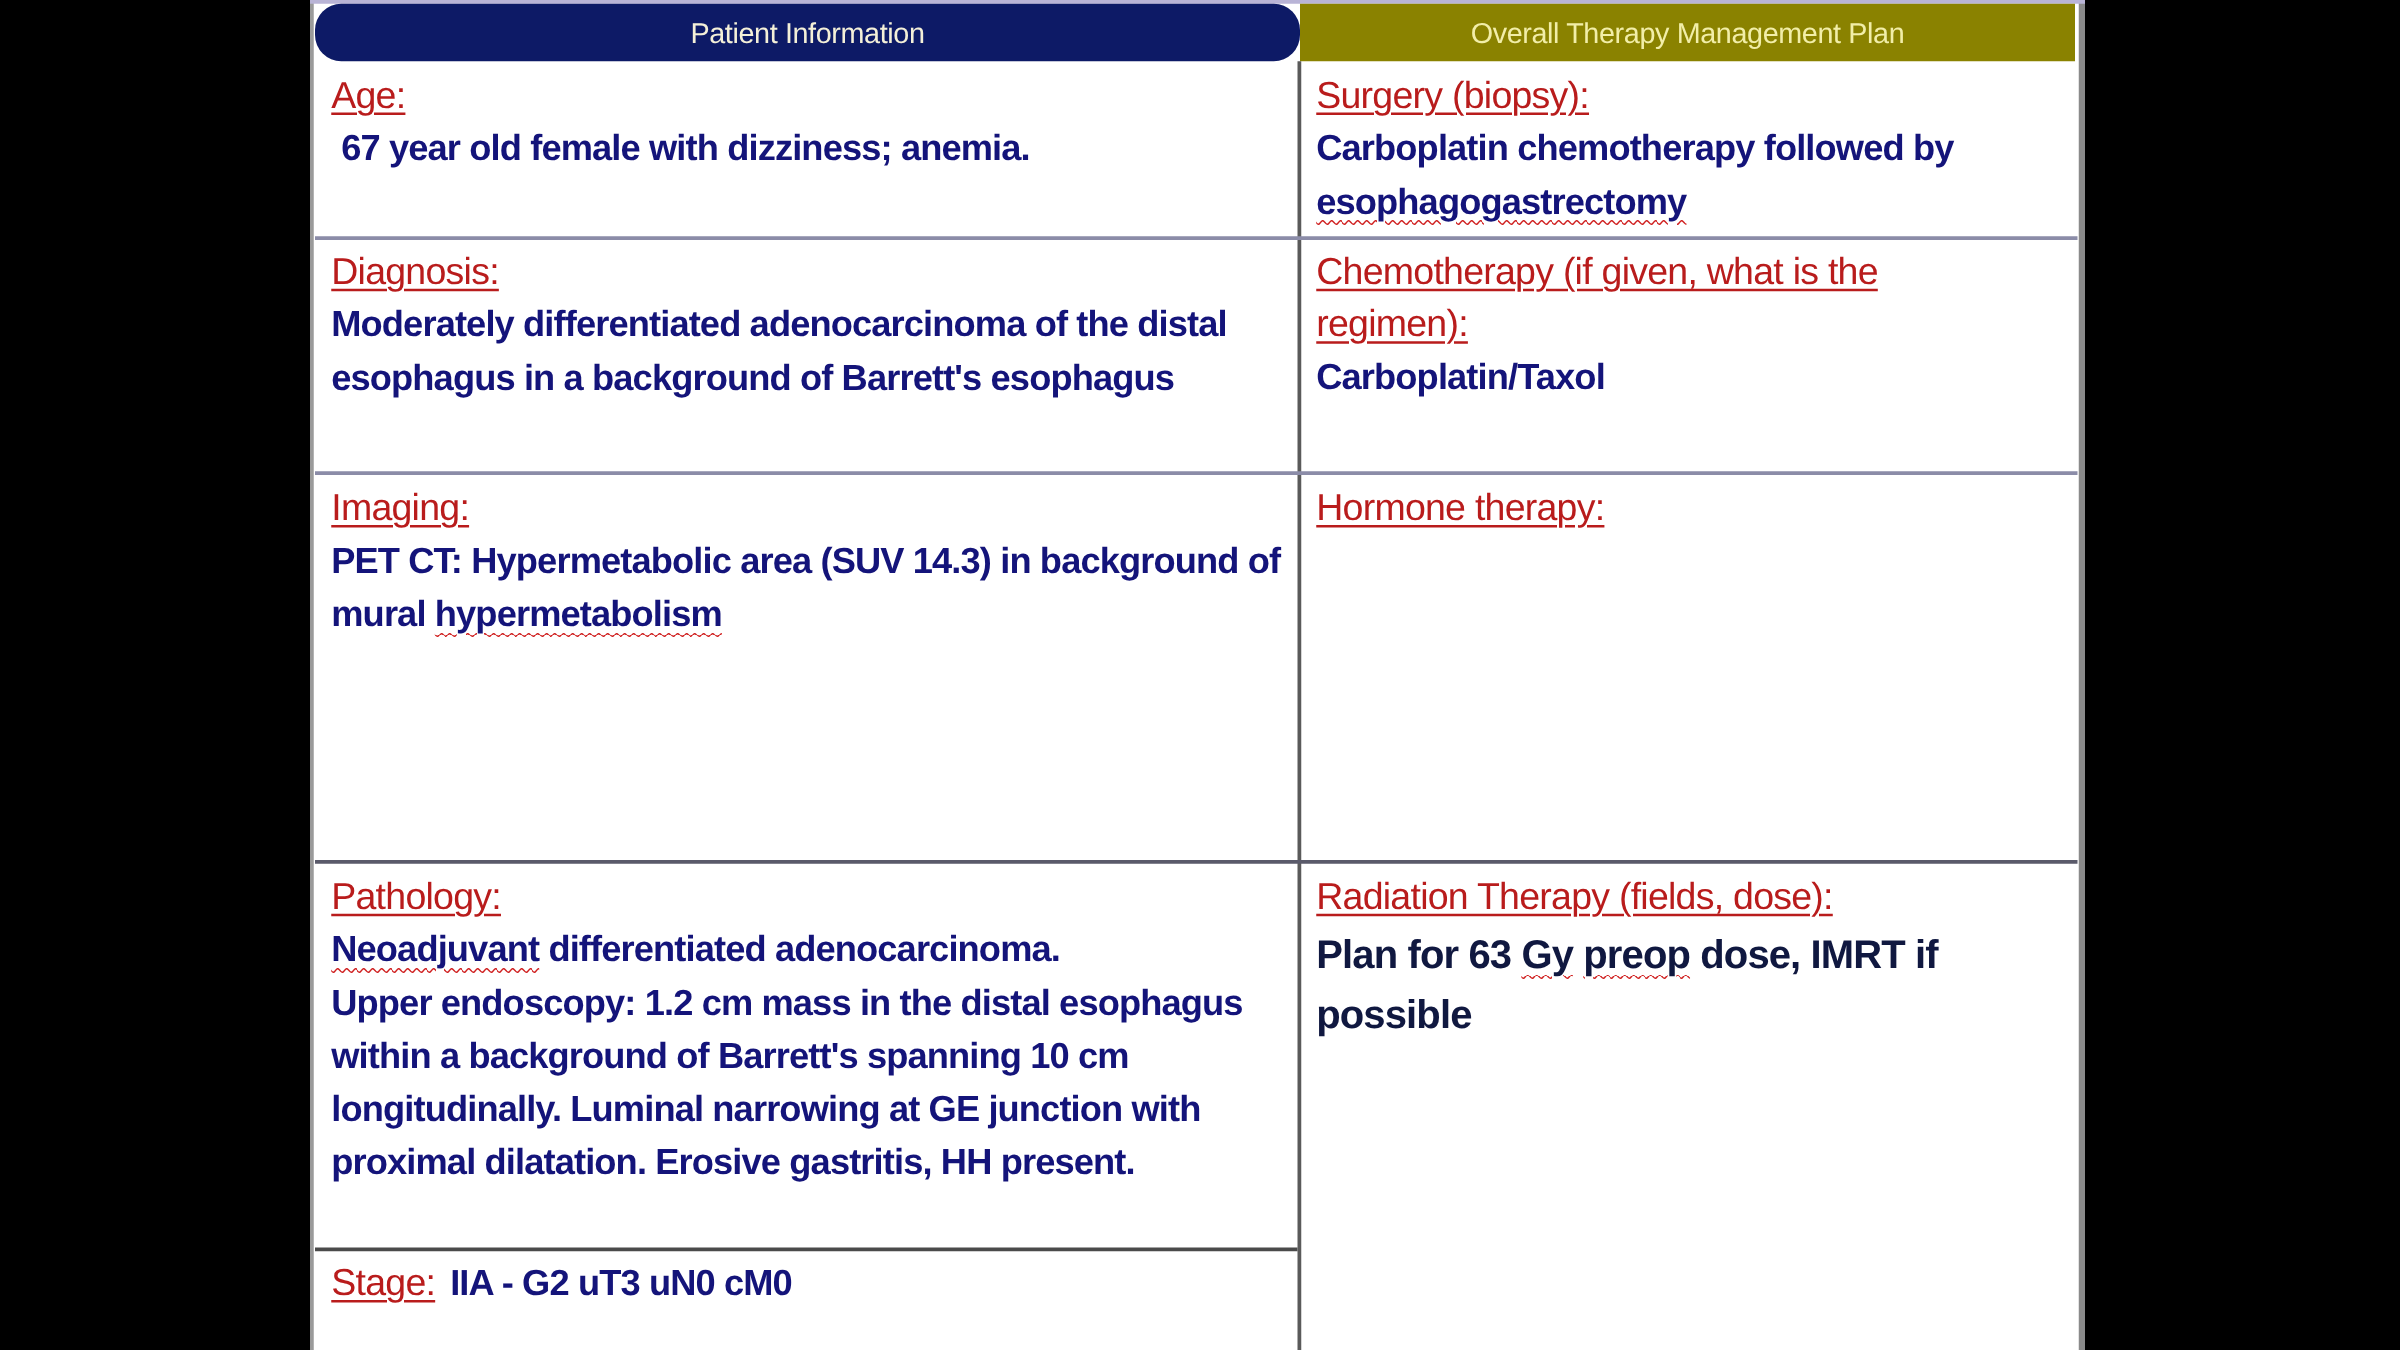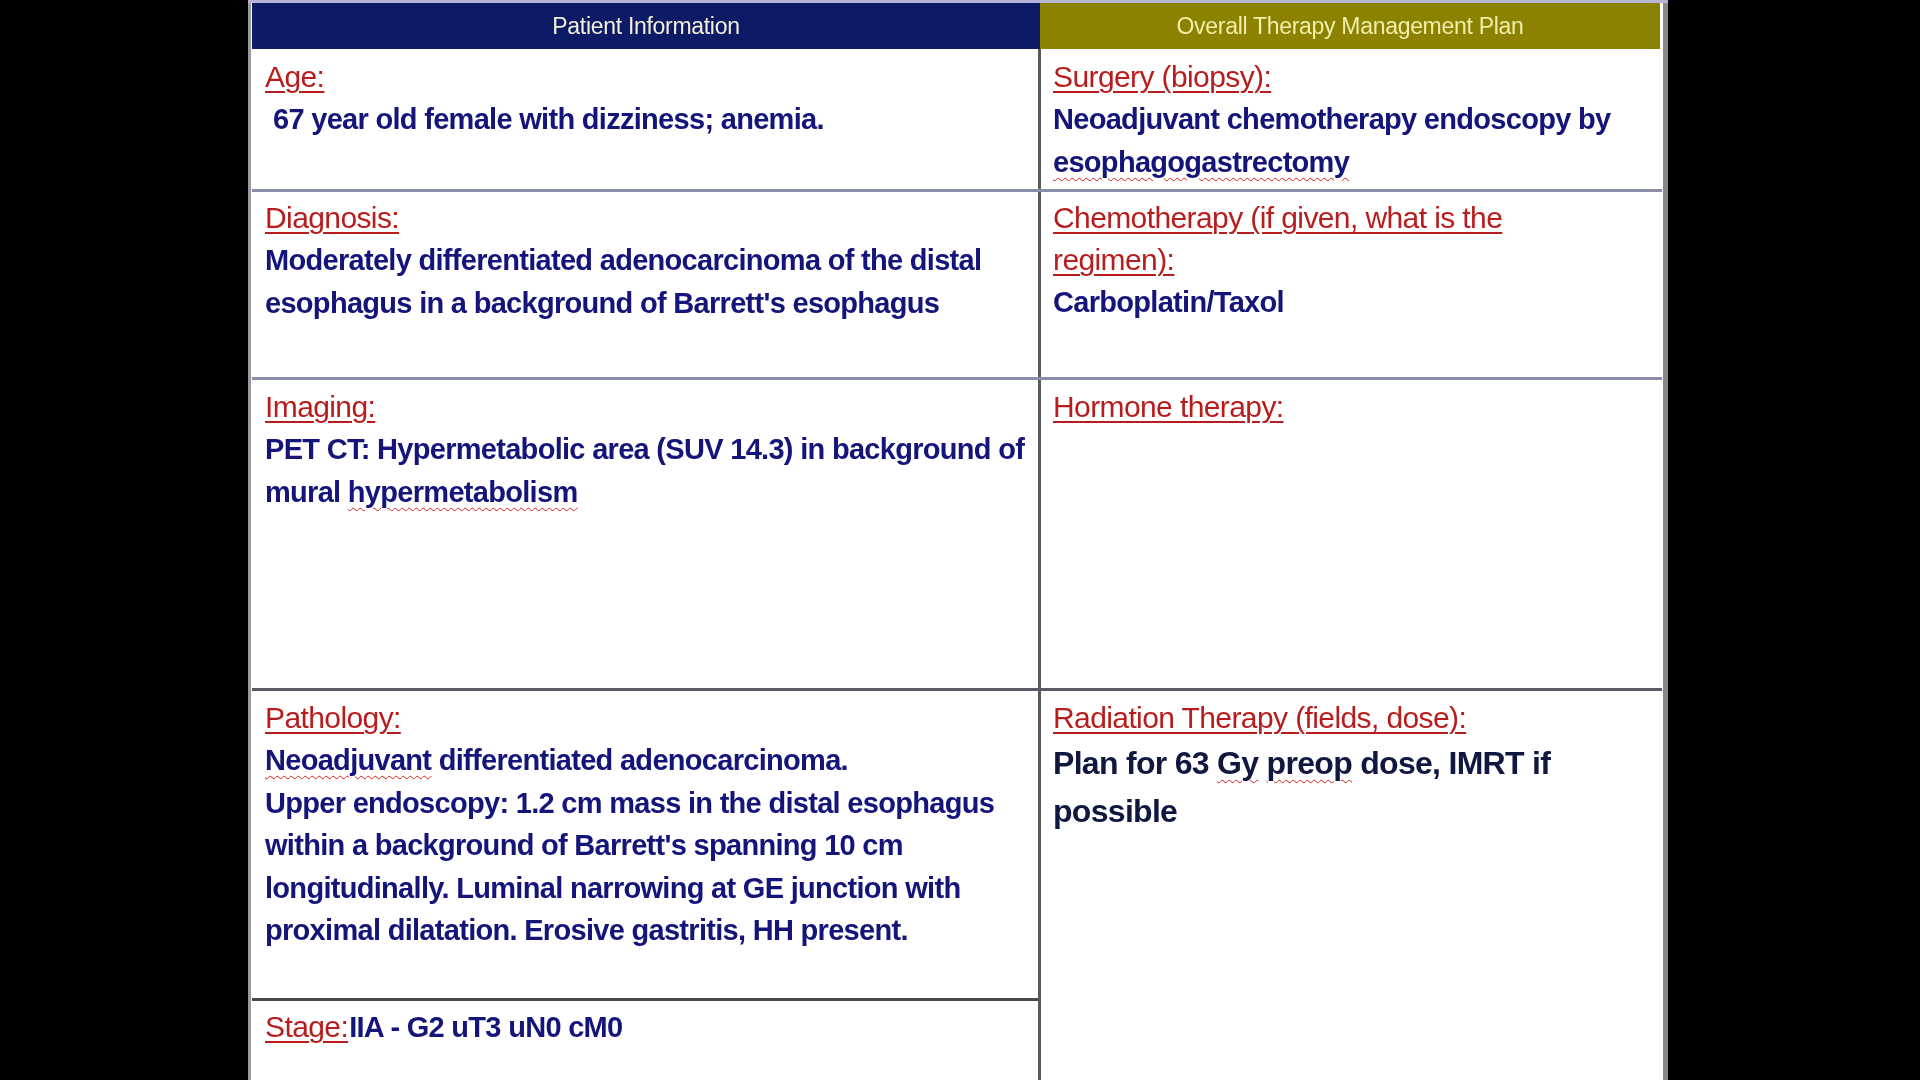--- a/index.html
+++ b/index.html
@@ -28,20 +28,21 @@
       font-size: 23px;
       display: flex;
       align-items: center;
       justify-content: center;
       letter-spacing: -0.3px;
     }
     .hdr.left {
       left: 4px;
       width: 788px;
       background: #0d1a66;
+      border-radius: 21px;
     }
     .hdr.right {
       left: 792px;
       width: 620px;
       background: #8a8200;
       color: #f2eea8;
     }
     .topline {
       position: absolute;
       left: 0; top: 0; width: 1420px; height: 3px;
@@ -88,21 +89,21 @@
       line-height: 48px;
     }
     .spell {
       text-decoration: underline wavy #d02020;
       text-decoration-thickness: 1px;
       text-underline-offset: 5px;
     }
     .stage-row {
       display: flex;
       align-items: baseline;
-      gap: 1px;
+      gap: 12px;
     }
     .stage-val {
       color: #14147a;
       font-weight: bold;
       font-size: 29px;
       letter-spacing: -0.7px;
     }
   </style>
 </head>
 <body>
@@ -147,21 +148,21 @@
 
   <div class="cell" style="left:17px; top:1006px; width:765px;">
     <div class="stage-row">
       <span class="label">Stage:</span>
       <span class="stage-val">IIA - G2 uT3 uN0 cM0</span>
     </div>
   </div>
 
   <div class="cell" style="left:805px; top:56px; width:600px;">
     <div class="label">Surgery (biopsy):</div>
-    <div class="val"><span>Neoadjuvant chemotherapy endoscopy by </span><span class="spell">esophagogastrectomy</span></div>
+    <div class="val"><span>Carboplatin chemotherapy followed by </span><span class="spell">esophagogastrectomy</span></div>
   </div>
 
   <div class="cell" style="left:805px; top:197px; width:560px;">
     <div class="label">Chemotherapy (if given, what is the regimen):</div>
     <div class="val">Carboplatin/Taxol</div>
   </div>
 
   <div class="cell" style="left:805px; top:386px; width:600px;">
     <div class="label">Hormone therapy:</div>
     <div class="val"></div>

